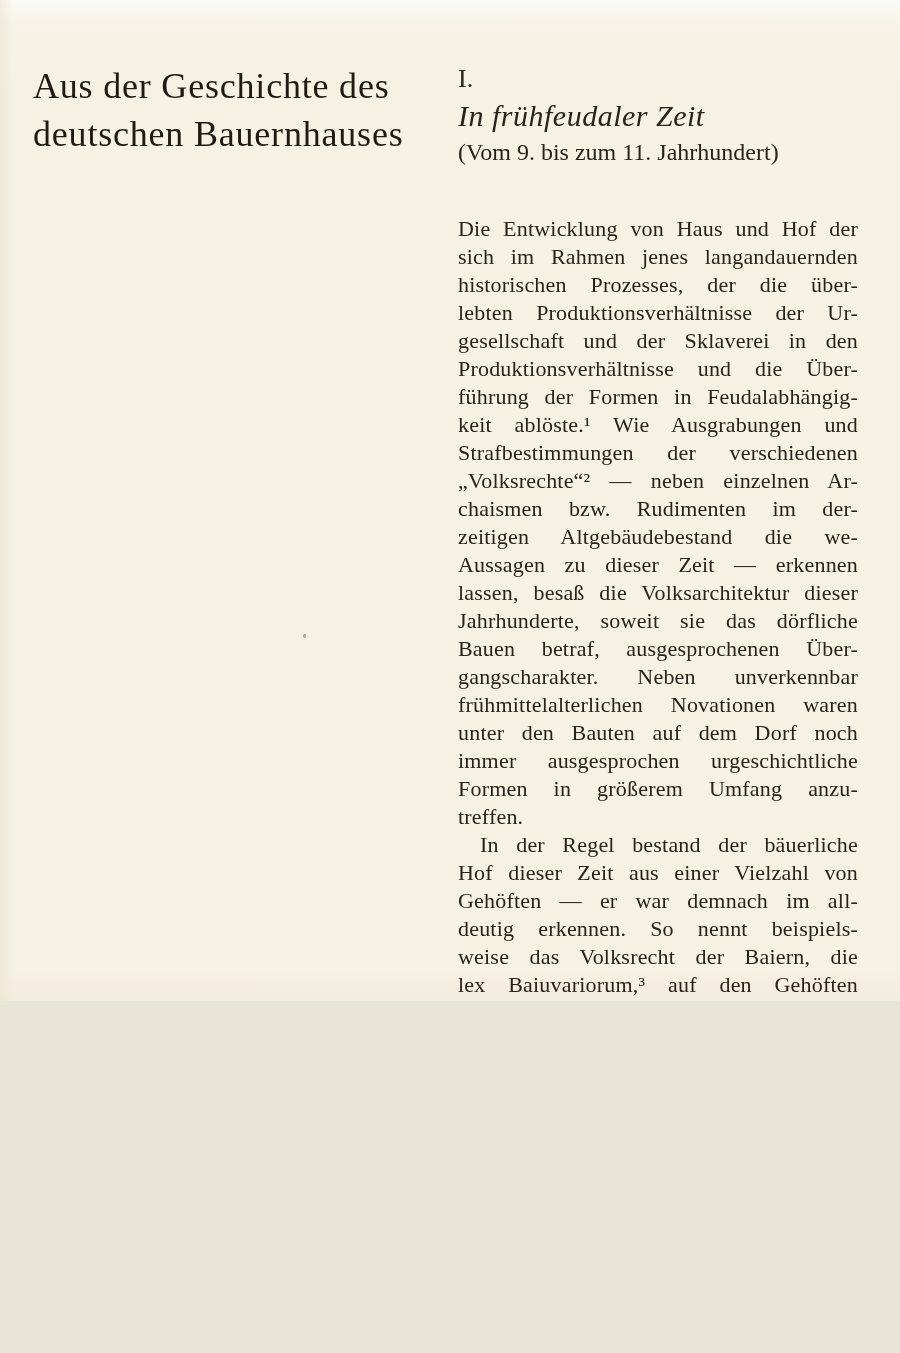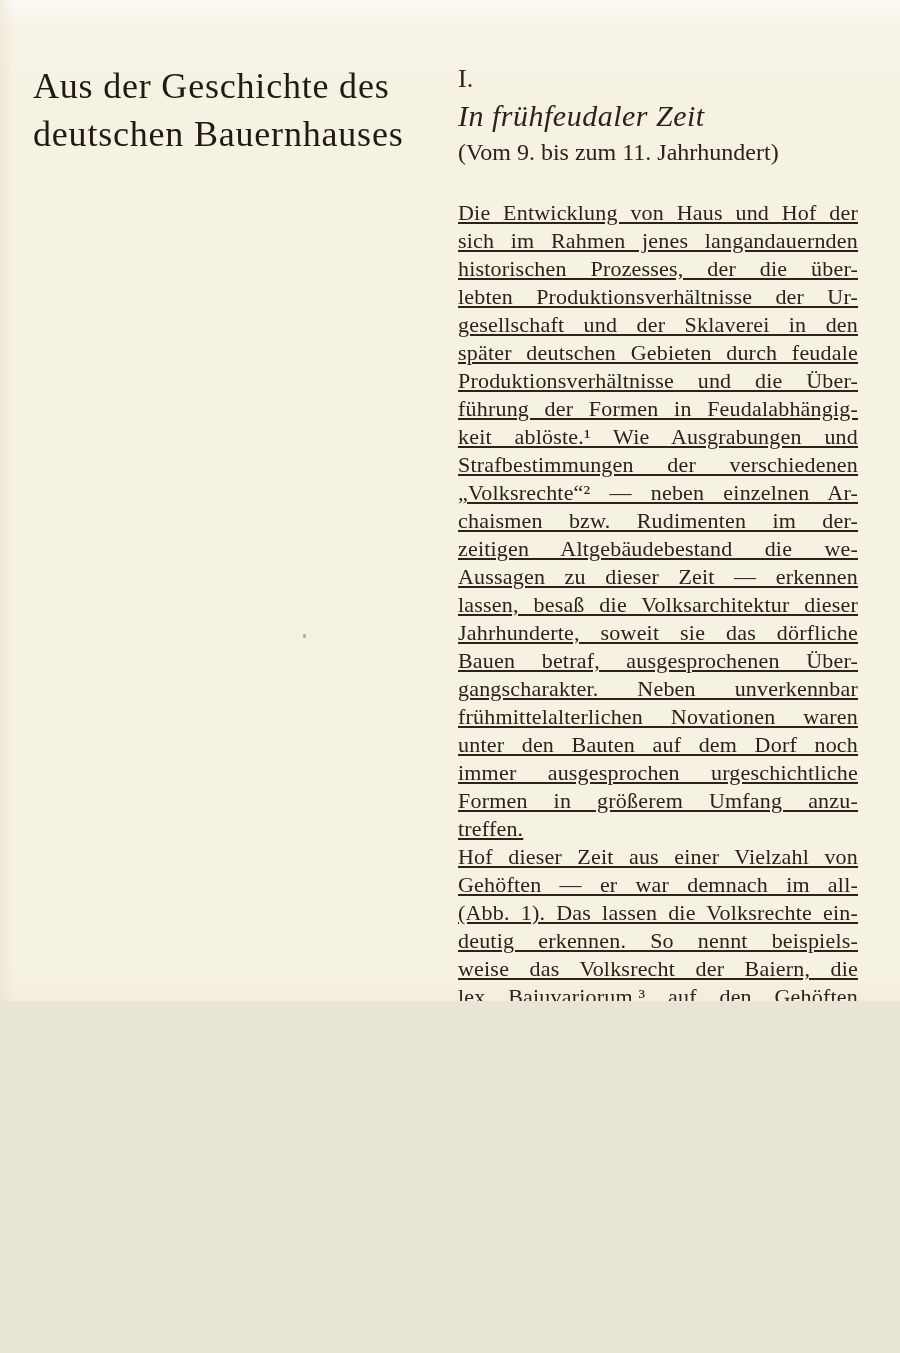--- a/index.html
+++ b/index.html
@@ -46,23 +46,22 @@
     font-style:italic;
     font-size:30px;
     line-height:37px;
     letter-spacing:0.5px;
   }
   .chapter-subtitle{
     font-size:24px;
     line-height:37px;
   }
   .body-text{
-    margin-top:28px;
+    margin-top:44px;
     width:400px;
-    text-decoration:underline;
   }
   .body-text .line{
     font-size:22px;
     height:28px;
     line-height:28px;
     text-align:justify;
     text-align-last:justify;
     white-space:normal;
     letter-spacing:0.2px;
   }
@@ -105,41 +104,40 @@
   <div class="column">
     <div class="chapter-number">I.</div>
     <div class="chapter-title">In frühfeudaler Zeit</div>
     <div class="chapter-subtitle">(Vom 9. bis zum 11. Jahrhundert)</div>
     <div class="body-text">
         <div class="line">Die Entwicklung von Haus und Hof der</div>
         <div class="line">sich im Rahmen jenes langandauernden</div>
         <div class="line">historischen Prozesses, der die über-</div>
         <div class="line">lebten Produktionsverhältnisse der Ur-</div>
         <div class="line">gesellschaft und der Sklaverei in den</div>
-        <div class="line">später deutschen Gebieten durch feudale</div>
         <div class="line">Produktionsverhältnisse und die Über-</div>
         <div class="line">führung der Formen in Feudalabhängig-</div>
         <div class="line">keit ablöste.¹ Wie Ausgrabungen und</div>
         <div class="line">Strafbestimmungen der verschiedenen</div>
         <div class="line">„Volksrechte“² — neben einzelnen Ar-</div>
         <div class="line">chaismen bzw. Rudimenten im der-</div>
         <div class="line">zeitigen Altgebäudebestand die we-</div>
         <div class="line">Aussagen zu dieser Zeit — erkennen</div>
         <div class="line">lassen, besaß die Volksarchitektur dieser</div>
         <div class="line">Jahrhunderte, soweit sie das dörfliche</div>
         <div class="line">Bauen betraf, ausgesprochenen Über-</div>
         <div class="line">gangscharakter. Neben unverkennbar</div>
         <div class="line">frühmittelalterlichen Novationen waren</div>
         <div class="line">unter den Bauten auf dem Dorf noch</div>
         <div class="line">immer ausgesprochen urgeschichtliche</div>
         <div class="line">Formen in größerem Umfang anzu-</div>
         <div class="line end">treffen.</div>
+        <div class="line indent">In der Regel bestand der bäuerliche</div>
         <div class="line">Hof dieser Zeit aus einer Vielzahl von</div>
         <div class="line">Gehöften — er war demnach im all-</div>
-        <div class="line">(Abb. 1). Das lassen die Volksrechte ein-</div>
         <div class="line">deutig erkennen. So nennt beispiels-</div>
         <div class="line">weise das Volksrecht der Baiern, die</div>
         <div class="line">lex Baiuvariorum,³ auf den Gehöften</div>
       </div>
   </div>
 
   <div class="page-number">13</div>
 
   <div class="speck"></div>
 

